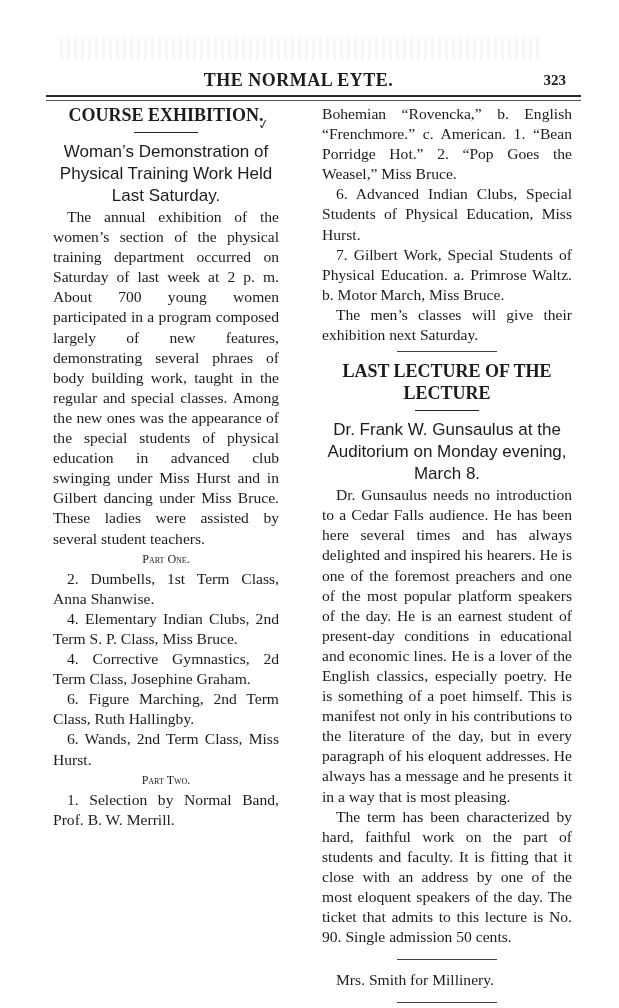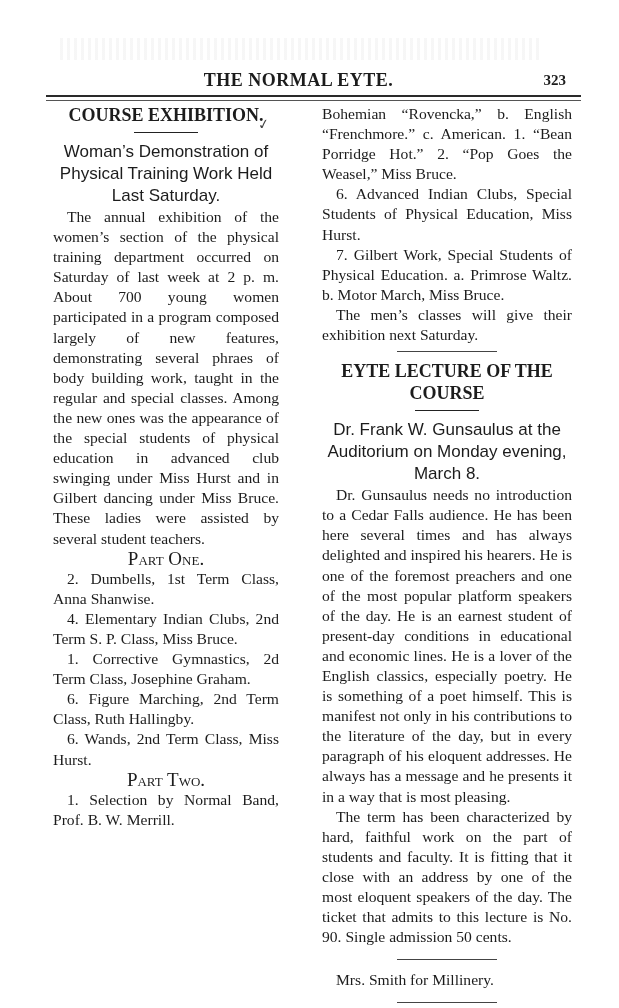--- a/index.html
+++ b/index.html
@@ -42,21 +42,21 @@
   }
   .short-rule {
     width: 64px; height: 0; border-top: 1.5px solid #222; margin: 6px auto 8px auto;
   }
   .short-rule.thin { border-top: 1px solid #444; width: 100px; margin: 12px auto 10px auto; }
   .subhead {
     text-align: center; font-weight: normal; font-size: 17px; line-height: 22px; margin: 0 0 5px 0;
     font-family: "Liberation Sans", "DejaVu Sans", sans-serif;
   }
   .part-head {
-    text-align: center; font-variant: small-caps; margin: 0; font-size: 19px;
+    text-align: center; font-variant: small-caps; margin: 0; font-size: 12px;
   }
   .check-mark {
     position: absolute; left: 258px; top: 116px; font-size: 14px; color: #444;
     transform: rotate(-10deg);
   }
   .ad { text-indent: 14px; margin: 0; }
   .lecture-rule-top { width: 100px; border-top: 1px solid #444; margin: 6px auto 8px auto; }
 </style>
 </head>
 <body>
@@ -72,36 +72,36 @@
 <span class="check-mark">✓</span>
 
 <div class="col col-left">
   <p class="section-title">COURSE EXHIBITION.</p>
   <div class="short-rule"></div>
   <p class="subhead">Woman’s Demonstration of Physical Training Work Held Last Saturday.</p>
   <p class="indent">The annual exhibition of the women’s section of the physical training department occurred on Saturday of last week at 2 p. m. About 700 young women participated in a program composed largely of new features, demonstrating several phraes of body building work, taught in the regular and special classes. Among the new ones was the appearance of the special students of physical education in advanced club swinging under Miss Hurst and in Gilbert dancing under Miss Bruce. These ladies were assisted by several student teachers.</p>
   <p class="part-head">Part One.</p>
   <p class="indent">2. Dumbells, 1st Term Class, Anna Shanwise.</p>
   <p class="indent">4. Elementary Indian Clubs, 2nd Term S. P. Class, Miss Bruce.</p>
-  <p class="indent">1. Corrective Gymnastics, 2d Term Class, Josephine Graham.</p>
+  <p class="indent">4. Corrective Gymnastics, 2d Term Class, Josephine Graham.</p>
   <p class="indent">6. Figure Marching, 2nd Term Class, Ruth Hallingby.</p>
   <p class="indent">6. Wands, 2nd Term Class, Miss Hurst.</p>
   <p class="part-head">Part Two.</p>
   <p class="indent">1. Selection by Normal Band, Prof. B. W. Merrill.</p>
 
 </div>
 
 <div class="col col-right">
   <p>Bohemian “Rovencka,” b. English “Frenchmore.” c. American. 1. “Bean Porridge Hot.” 2. “Pop Goes the Weasel,” Miss Bruce.</p>
   <p class="indent">6. Advanced Indian Clubs, Special Students of Physical Education, Miss Hurst.</p>
   <p class="indent">7. Gilbert Work, Special Students of Physical Education. a. Primrose Waltz. b. Motor March, Miss Bruce.</p>
   <p class="indent">The men’s classes will give their exhibition next Saturday.</p>
 
   <div class="lecture-rule-top"></div>
-  <p class="section-title">EYTE LECTURE OF THE COURSE</p>
+  <p class="section-title">LAST LECTURE OF THE LECTURE</p>
   <div class="short-rule"></div>
   <p class="subhead">Dr. Frank W. Gunsaulus at the Auditorium on Monday evening, March 8.</p>
   <p class="indent">Dr. Gunsaulus needs no introduction to a Cedar Falls audience. He has been here several times and has always delighted and inspired his hearers. He is one of the foremost preachers and one of the most popular platform speakers of the day. He is an earnest student of present-day conditions in educational and economic lines. He is a lover of the English classics, especially poetry. He is something of a poet himself. This is manifest not only in his contributions to the literature of the day, but in every paragraph of his eloquent addresses. He always has a message and he presents it in a way that is most pleasing.</p>
   <p class="indent">The term has been characterized by hard, faithful work on the part of students and faculty. It is fitting that it close with an address by one of the most eloquent speakers of the day. The ticket that admits to this lecture is No. 90. Single admission 50 cents.</p>
 
   <div class="short-rule thin"></div>
   <p class="ad">Mrs. Smith for Millinery.</p>
   <div class="short-rule thin"></div>
 
 </div>

